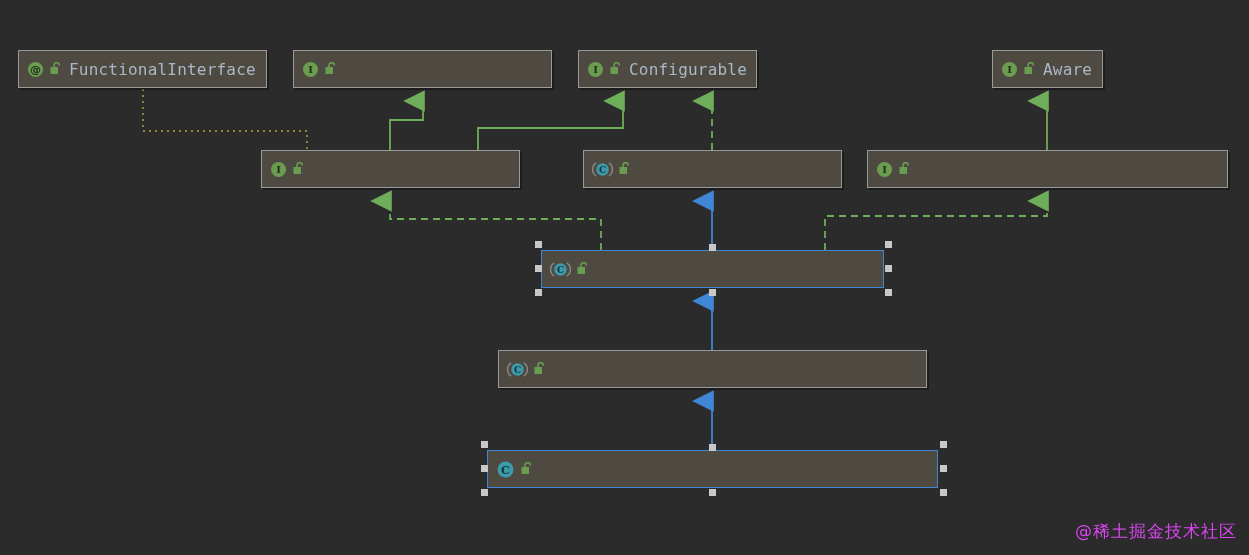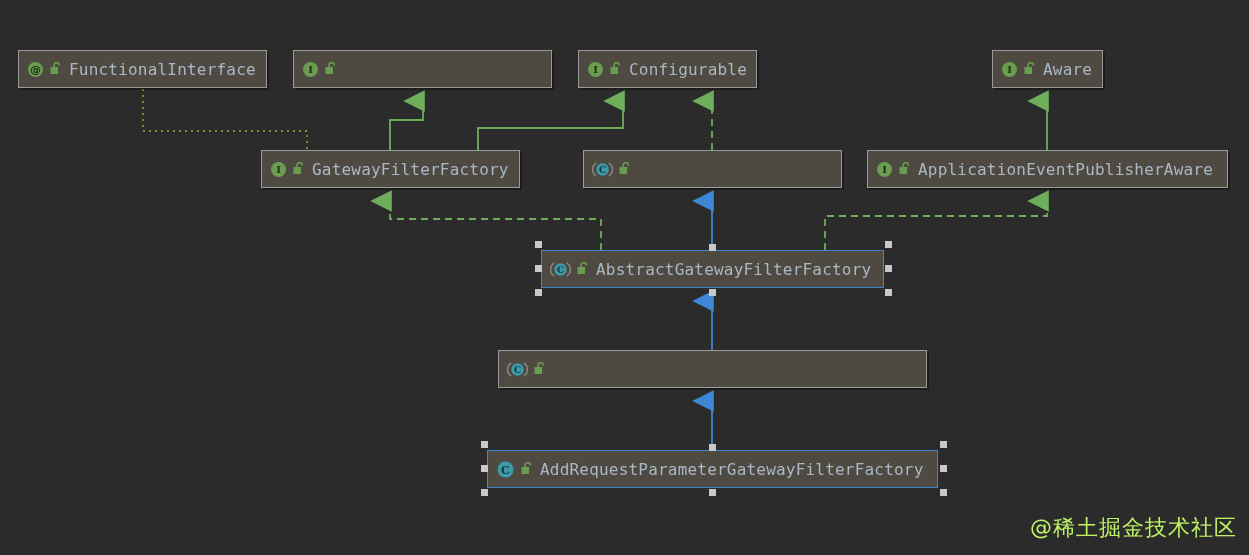--- a/index.html
+++ b/index.html
@@ -46,23 +46,23 @@
     position:absolute;
     width:7px;height:7px;
     background:#c8c8c8;
     z-index:7;
   }
 
   
   #watermark{
     position:absolute;
     right:12px;bottom:12px;
-    color:#bef264;
+    color:#d946ef;
     font-family:"DejaVu Sans","Liberation Sans",sans-serif;
-    font-size:22px;
+    font-size:17px;
     letter-spacing:1px;
     z-index:2;
     user-select:none;
   }
 </style>
 </head>
 <body>
 
 <div id="canvas">
 
@@ -176,21 +176,20 @@
         <circle cx="8.5" cy="8.5" r="7.5" fill="#6a9d4f"></circle>
         <text x="8.5" y="12.4" font-family="DejaVu Serif, serif" font-size="10" font-weight="bold" fill="#1f2b18" text-anchor="middle">I</text>
       </svg>
     </span>
     <span class="ico" style="margin-left:5px;">
       <svg width="13" height="14" viewBox="0 0 13 14">
         <path d="M5 5 V3.4 A2.6 2.6 0 0 1 10.4 3.4" fill="none" stroke="#6a9d4f" stroke-width="1.6"></path>
         <rect x="1.5" y="5" width="7.5" height="7" fill="#6a9d4f"></rect>
       </svg>
     </span>
-    <span class="label">GatewayFilterFactory</span>
   </div>
 
   <div class="node" style="left:583px;top:150px;width:259px;">
     <span class="ico">
       <svg width="21" height="17" viewBox="0 0 21 17">
         <path d="M4.2 1.8 A8 8 0 0 0 4.2 15.2" fill="none" stroke="#8a8a8a" stroke-width="1.4"></path>
         <path d="M16.8 1.8 A8 8 0 0 1 16.8 15.2" fill="none" stroke="#8a8a8a" stroke-width="1.4"></path>
         <circle cx="10.5" cy="8.5" r="6.2" fill="#3d9aa8"></circle>
         <text x="10.5" y="12.2" font-family="DejaVu Serif, serif" font-size="9" font-weight="bold" fill="#16343a" text-anchor="middle">C</text>
       </svg>
@@ -209,39 +208,37 @@
         <circle cx="8.5" cy="8.5" r="7.5" fill="#6a9d4f"></circle>
         <text x="8.5" y="12.4" font-family="DejaVu Serif, serif" font-size="10" font-weight="bold" fill="#1f2b18" text-anchor="middle">I</text>
       </svg>
     </span>
     <span class="ico" style="margin-left:5px;">
       <svg width="13" height="14" viewBox="0 0 13 14">
         <path d="M5 5 V3.4 A2.6 2.6 0 0 1 10.4 3.4" fill="none" stroke="#6a9d4f" stroke-width="1.6"></path>
         <rect x="1.5" y="5" width="7.5" height="7" fill="#6a9d4f"></rect>
       </svg>
     </span>
-    <span class="label">ApplicationEventPublisherAware</span>
   </div>
 
   <div class="node selected" style="left:541px;top:250px;width:343px;">
     <span class="ico">
       <svg width="21" height="17" viewBox="0 0 21 17">
         <path d="M4.2 1.8 A8 8 0 0 0 4.2 15.2" fill="none" stroke="#8a8a8a" stroke-width="1.4"></path>
         <path d="M16.8 1.8 A8 8 0 0 1 16.8 15.2" fill="none" stroke="#8a8a8a" stroke-width="1.4"></path>
         <circle cx="10.5" cy="8.5" r="6.2" fill="#3d9aa8"></circle>
         <text x="10.5" y="12.2" font-family="DejaVu Serif, serif" font-size="9" font-weight="bold" fill="#16343a" text-anchor="middle">C</text>
       </svg>
     </span>
     <span class="ico" style="margin-left:5px;">
       <svg width="13" height="14" viewBox="0 0 13 14">
         <path d="M5 5 V3.4 A2.6 2.6 0 0 1 10.4 3.4" fill="none" stroke="#6a9d4f" stroke-width="1.6"></path>
         <rect x="1.5" y="5" width="7.5" height="7" fill="#6a9d4f"></rect>
       </svg>
     </span>
-    <span class="label">AbstractGatewayFilterFactory</span>
   </div>
 
   <div class="handle" style="left:535px;top:241px;"></div>
   <div class="handle" style="left:709px;top:244px;"></div>
   <div class="handle" style="left:885px;top:241px;"></div>
   <div class="handle" style="left:535px;top:265px;"></div>
   <div class="handle" style="left:885px;top:265px;"></div>
   <div class="handle" style="left:535px;top:289px;"></div>
   <div class="handle" style="left:709px;top:289px;"></div>
   <div class="handle" style="left:885px;top:289px;"></div>
@@ -269,21 +266,20 @@
         <circle cx="9.5" cy="9.5" r="8" fill="#3d9aa8"></circle>
         <text x="9.5" y="13.6" font-family="DejaVu Serif, serif" font-size="11" font-weight="bold" fill="#16343a" text-anchor="middle">C</text>
       </svg>
     </span>
     <span class="ico" style="margin-left:5px;">
       <svg width="13" height="14" viewBox="0 0 13 14">
         <path d="M5 5 V3.4 A2.6 2.6 0 0 1 10.4 3.4" fill="none" stroke="#6a9d4f" stroke-width="1.6"></path>
         <rect x="1.5" y="5" width="7.5" height="7" fill="#6a9d4f"></rect>
       </svg>
     </span>
-    <span class="label">AddRequestParameterGatewayFilterFactory</span>
   </div>
 
   <div class="handle" style="left:481px;top:441px;"></div>
   <div class="handle" style="left:709px;top:444px;"></div>
   <div class="handle" style="left:940px;top:441px;"></div>
   <div class="handle" style="left:481px;top:465px;"></div>
   <div class="handle" style="left:940px;top:465px;"></div>
   <div class="handle" style="left:481px;top:489px;"></div>
   <div class="handle" style="left:709px;top:489px;"></div>
   <div class="handle" style="left:940px;top:489px;"></div>

